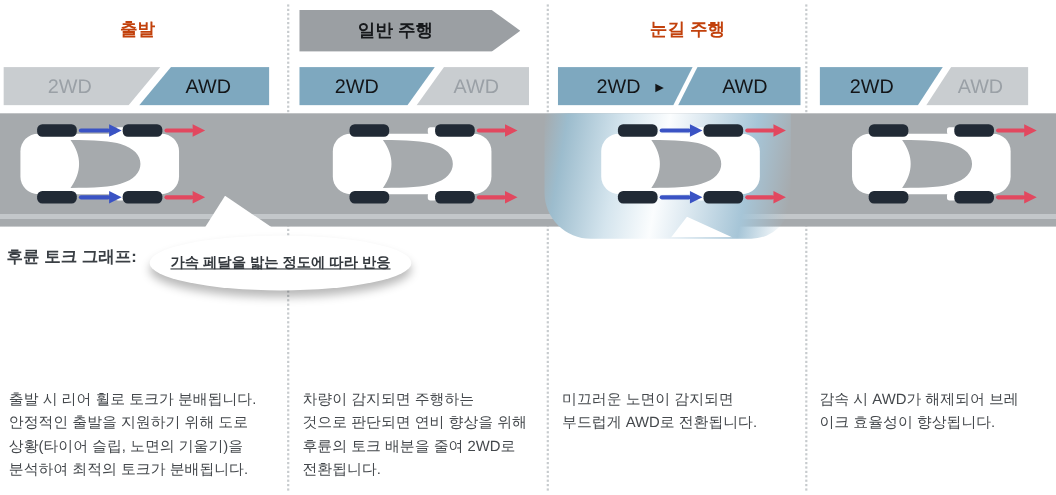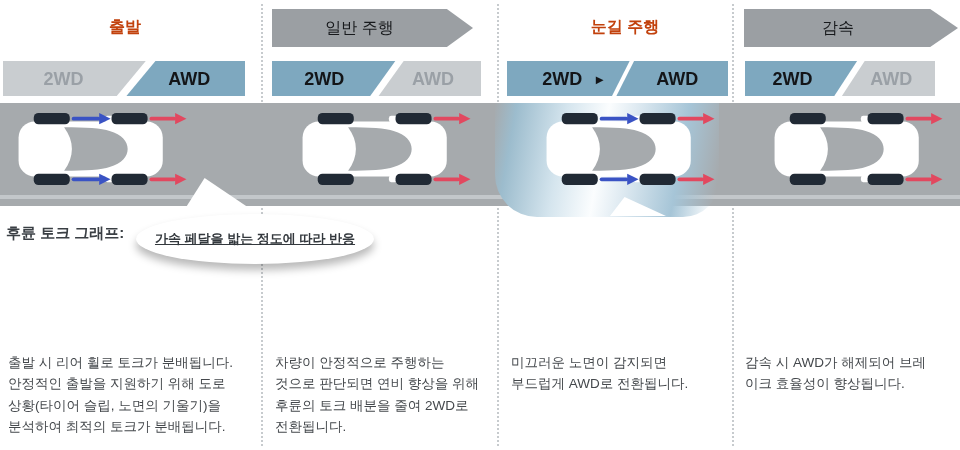--- a/index.html
+++ b/index.html
@@ -12,28 +12,28 @@
 
   
   .title{position:absolute;top:17px;font-size:16px;font-weight:bold;color:#c2410c;
          text-align:center;z-index:1;}
   .title1{left:0;width:250px;} .title3{left:516px;width:218px;}
 
   
   .banner{position:absolute;top:9px;height:38px;background:#9b9fa3;z-index:1;
           clip-path:polygon(0 0,87% 0,100% 50%,87% 100%,0 100%);
           display:flex;align-items:center;justify-content:center;}
-  .banner span{font-size:16px;font-weight:normal;color:#17191c;padding-right:26px;}
+  .banner span{font-size:16px;font-weight:bold;color:#17191c;padding-right:26px;}
   .banner2{left:272px;width:201px;} .banner4{left:744px;width:214px;}
 
   
   .selector{position:absolute;top:61px;height:35px;z-index:1;}
   .sel1{left:3px;width:242px;} .sel2{left:272px;width:209px;}
   .sel3{left:507px;width:221px;} .sel4{left:745px;width:190px;}
-  .seg{position:absolute;left:0;top:0;width:100%;height:100%;font-size:18px;font-weight:bold;}
+  .seg{position:absolute;left:0;top:0;width:100%;height:100%;font-size:18px;font-weight:normal;}
   .seg-l{clip-path:polygon(0 0,59% 0,47% 100%,0 100%);}
   .seg-r{clip-path:polygon(63% 0,100% 0,100% 100%,51% 100%);}
   .sel3 .seg-l{clip-path:polygon(0 0,55.5% 0,47.5% 100%,0 100%);}
   .sel3 .seg-r{clip-path:polygon(57.5% 0,100% 0,100% 100%,49.5% 100%);}
   .seg.on{background:#7ea8bf;color:#131518;}
   .seg.off{background:#c9cdd0;color:#9aa0a6;}
   .seg .lbl{position:absolute;top:50%;transform:translateY(-50%);text-align:center;}
   .seg-l .lbl{left:0;width:50%;}
   .seg-r .lbl{left:56%;width:42%;}
   .mode-arrow{position:absolute;left:39%;top:50%;transform:translateY(-50%);
@@ -107,23 +107,20 @@
 
   <div class="sep sep1"></div>
   <div class="sep sep2"></div>
   <div class="sep sep3"></div>
 
   <div class="title title1">출발</div>
   <div class="banner banner2">
     <span>일반 주행</span>
   </div>
   <div class="title title3">눈길 주행</div>
-  <div class="banner banner4">
-    <span>감속</span>
-  </div>
 
   <div class="selector sel1">
     <div class="seg seg-l off">
         <span class="lbl">2WD</span>
       </div>
     <div class="seg seg-r on">
         <span class="lbl">AWD</span>
       </div>
   </div>
   <div class="selector sel2">
@@ -176,21 +173,21 @@
 
   <div class="torque">후륜 토크 그래프:</div>
   <div class="tail t1"></div>
   <div class="bubble b1">가속 페달을 밟는 정도에 따라 반응</div>
   <div class="tail t2"></div>
 
   <p class="desc d1">출발 시 리어 휠로 토크가 분배됩니다.
 안정적인 출발을 지원하기 위해 도로
 상황(타이어 슬립, 노면의 기울기)을
 분석하여 최적의 토크가 분배됩니다.</p>
-  <p class="desc d2">차량이 안정적으로 주행하는
+  <p class="desc d2">차량이 감지되면 주행하는
 것으로 판단되면 연비 향상을 위해
 후륜의 토크 배분을 줄여 2WD로
 전환됩니다.</p>
   <p class="desc d3">미끄러운 노면이 감지되면
 부드럽게 AWD로 전환됩니다.</p>
   <p class="desc d4">감속 시 AWD가 해제되어 브레
 이크 효율성이 향상됩니다.</p>
 
 </div>
 

